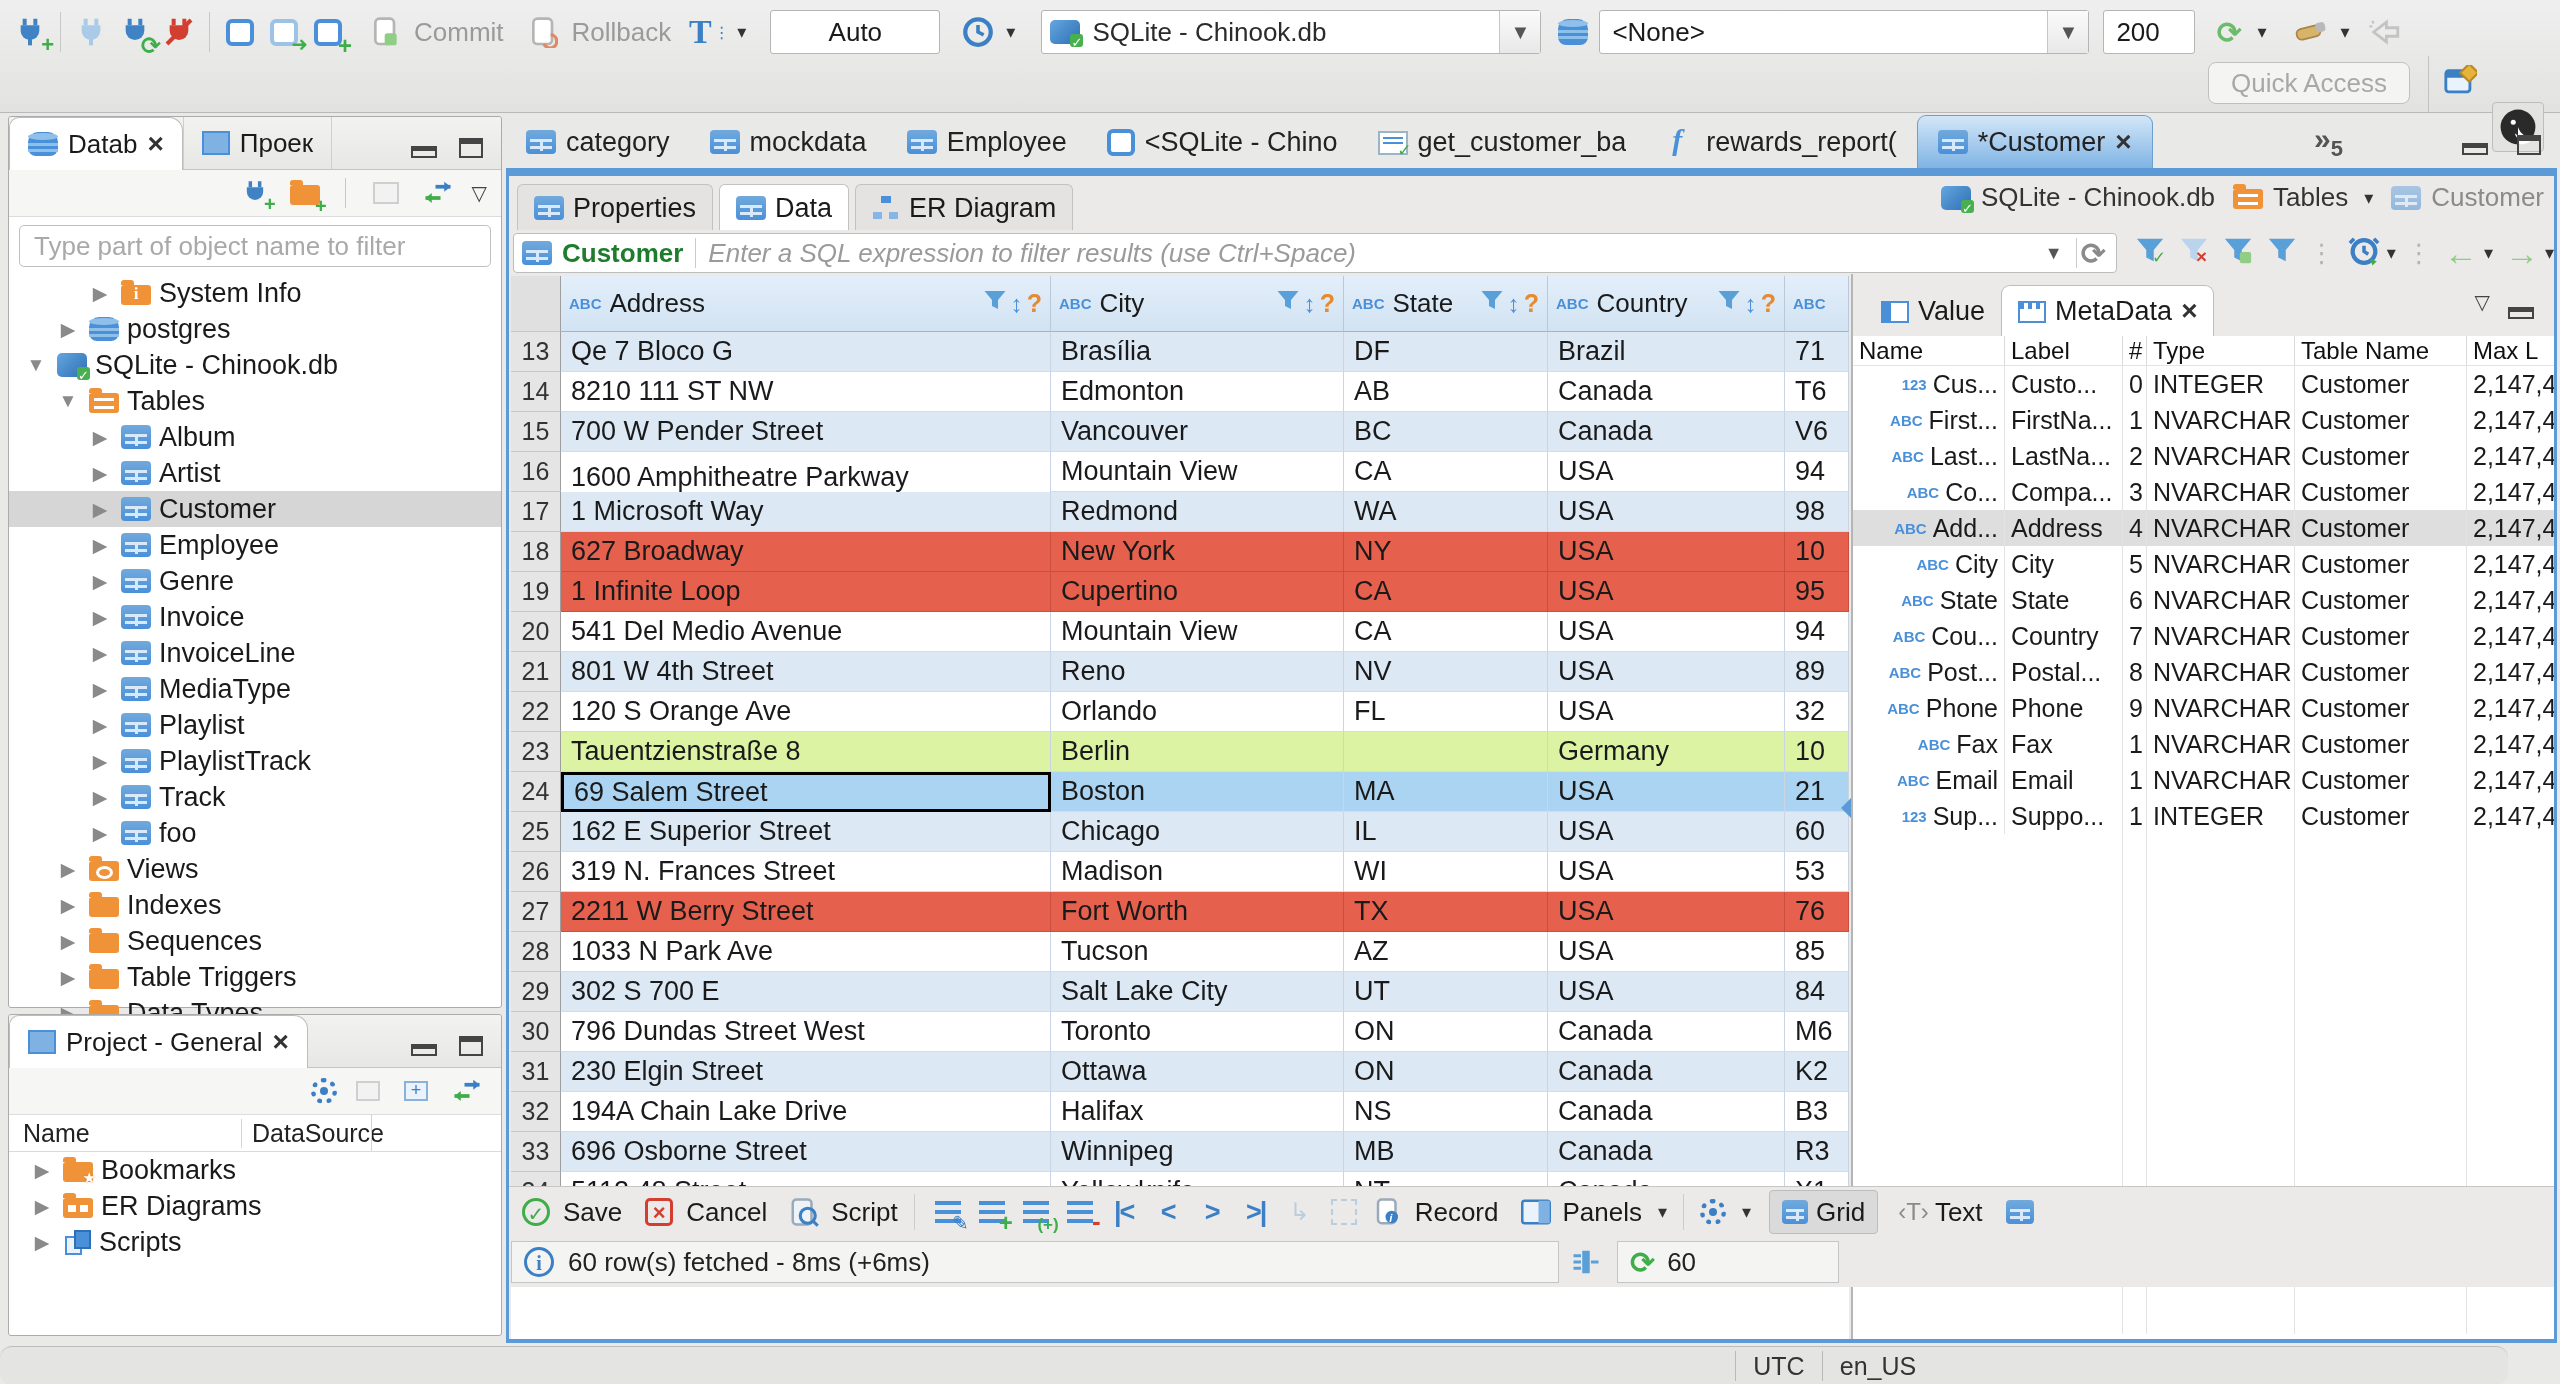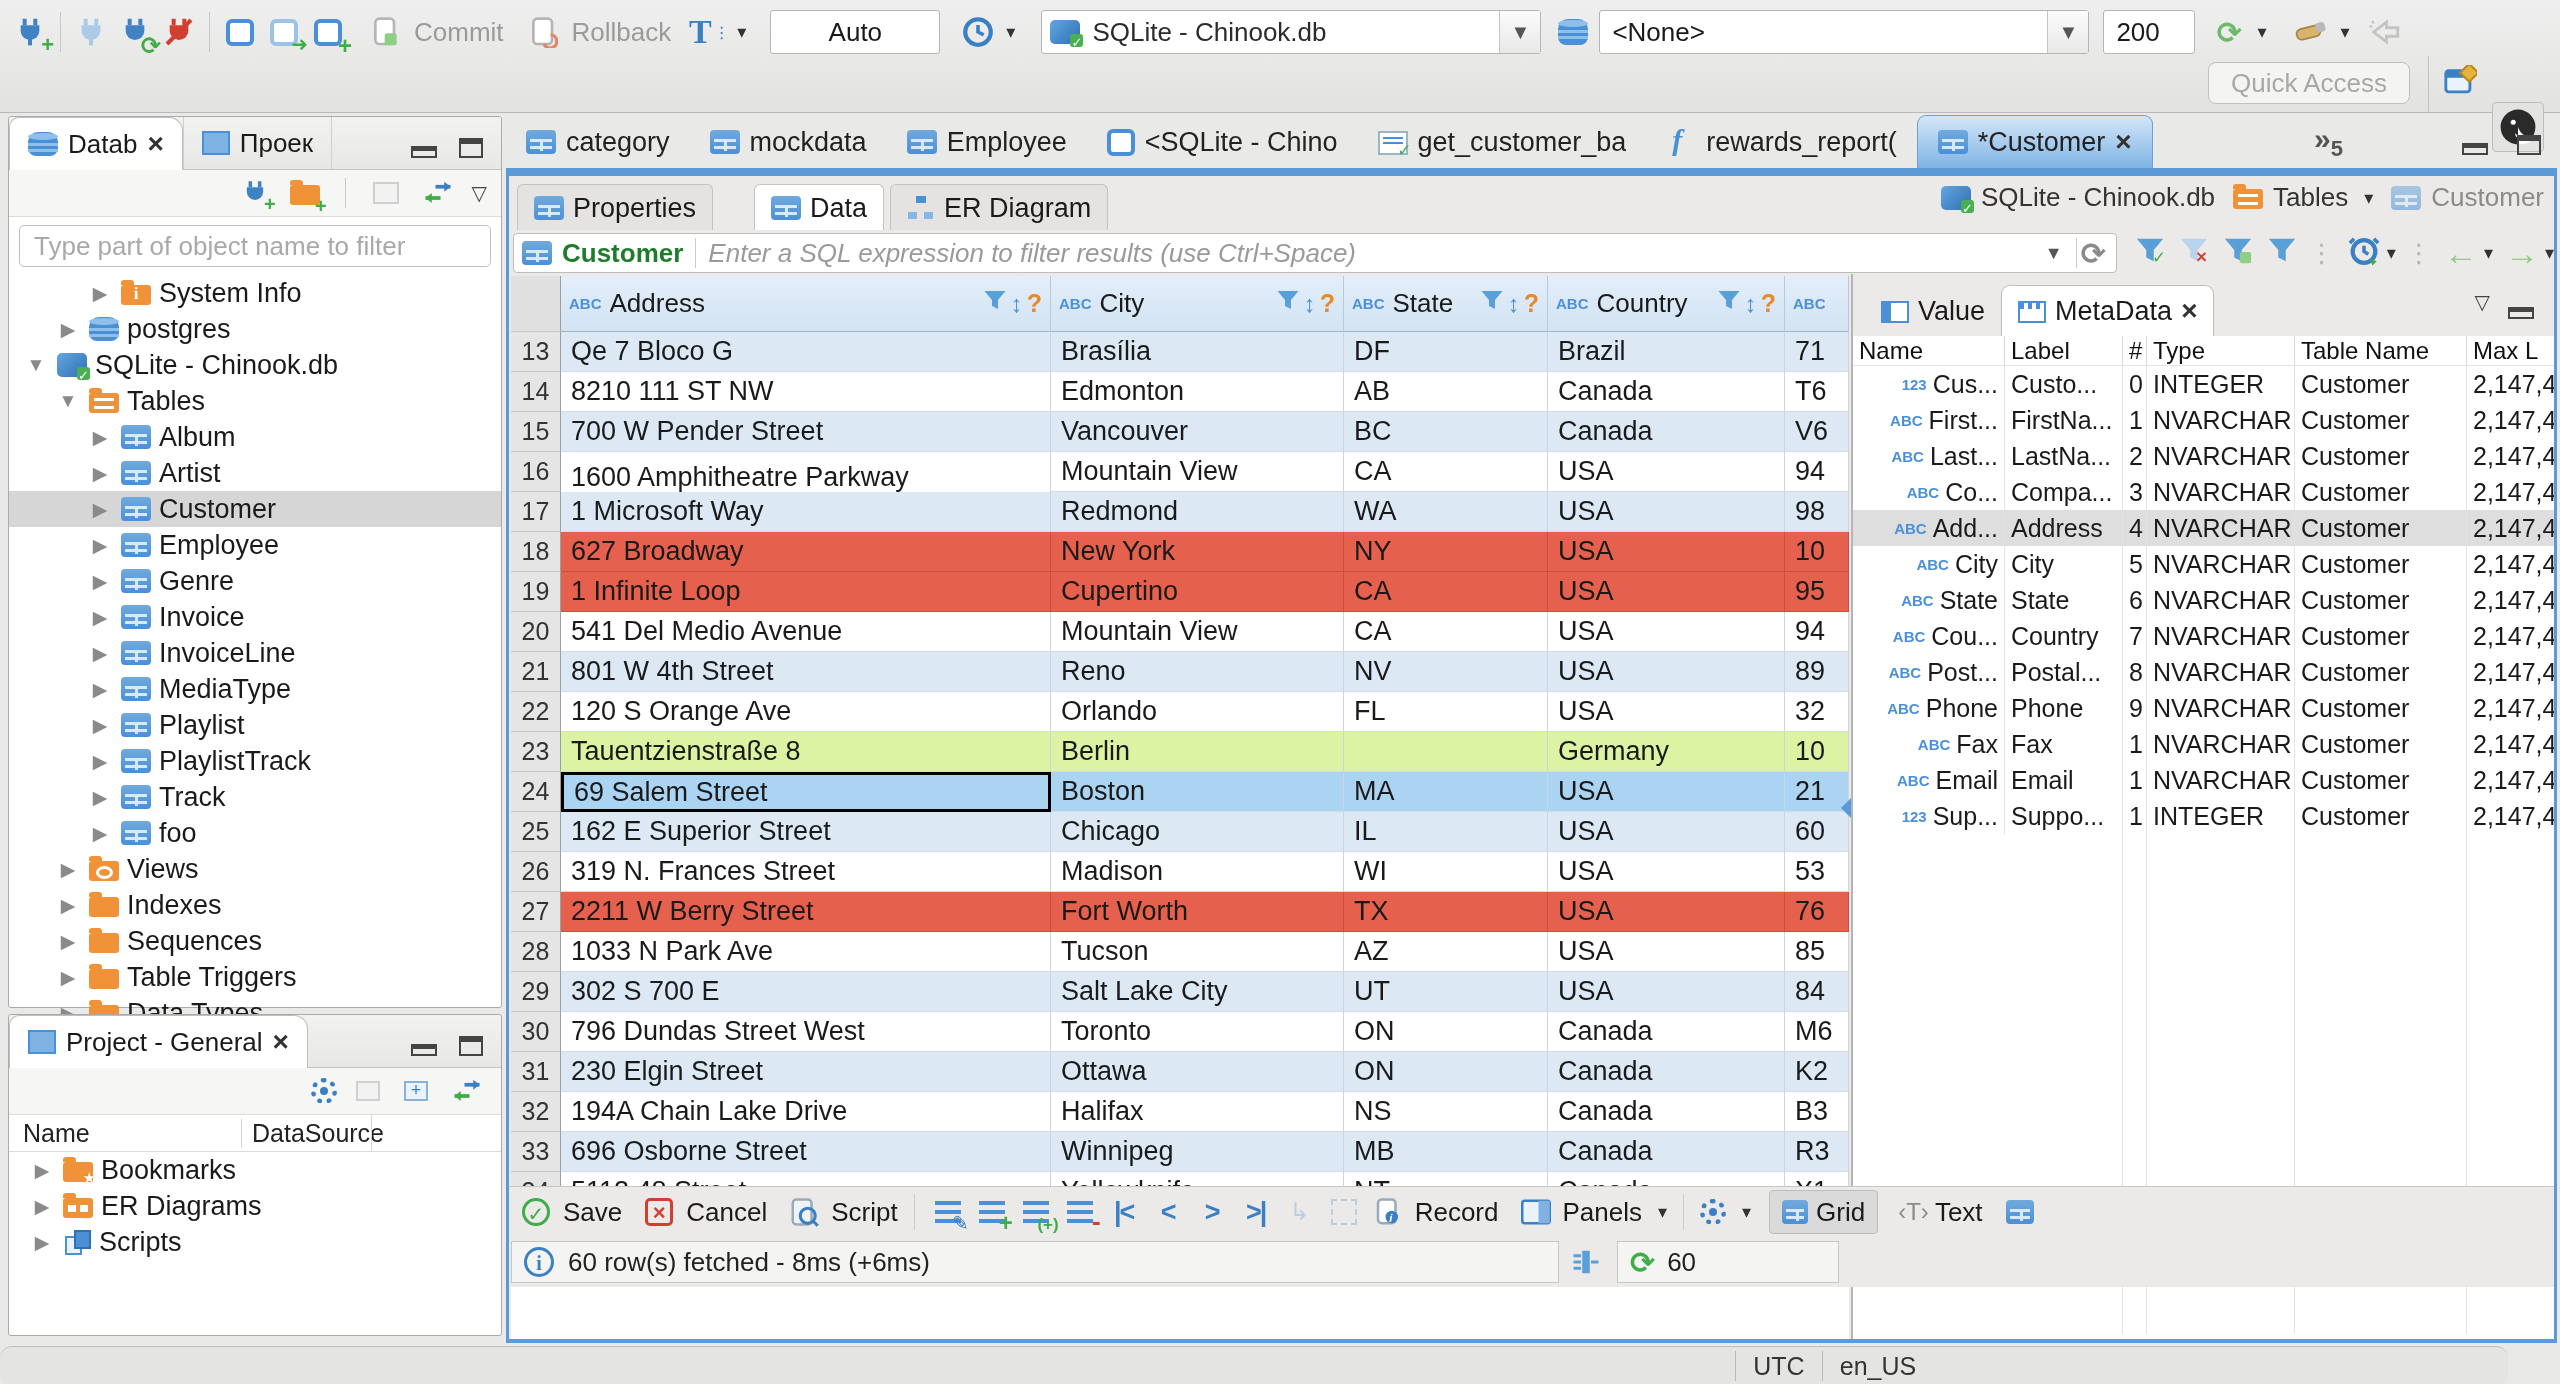--- a/index.html
+++ b/index.html
@@ -73,21 +73,21 @@
   .filterbox{background:#fff;border:1px solid #c0c0c0;border-radius:5px;color:#a9a9a9;display:flex;align-items:center;padding:0 14px;}
 
   
   #editor{left:506px;top:112px;width:2051px;height:1231px;}
   #edtabs{position:absolute;left:0;top:0;right:0;height:56px;display:flex;align-items:flex-end;}
   .edtab{display:flex;align-items:center;gap:10px;height:52px;padding:0 20px;font-size:27px;white-space:nowrap;color:#222;}
   .edtab.active{background:linear-gradient(#d3e6f8,#7fb4e4);border:1px solid #6b9fd0;border-bottom:none;border-radius:9px 9px 0 0;}
   #blueline{position:absolute;left:0;top:56px;right:0;height:8px;background:#5b9ad6;}
   #edbody{position:absolute;left:0;top:64px;right:0;bottom:0;background:#eceae9;border-left:3px solid #5b9ad6;border-right:3px solid #5b9ad6;border-bottom:4px solid #5b9ad6;box-sizing:border-box;}
   .subtab{display:flex;align-items:center;gap:9px;height:46px;padding:0 16px;border:1px solid #c2c2c2;border-bottom:none;border-radius:6px 6px 0 0;background:#e4e3e2;font-size:27px;white-space:nowrap;}
-  .subtab.active{background:#fff;margin-left:35px;}
+  .subtab.active{background:#fff;}
   #crumb{position:absolute;right:10px;top:6px;display:flex;align-items:center;gap:10px;font-size:26px;color:#333;}
   #filterrow{position:absolute;left:0;top:54px;right:0;height:46px;background:#eceae9;display:flex;align-items:center;}
   #filterfield{background:#fff;border:1px solid #bdbdbd;border-radius:4px;height:40px;display:flex;align-items:center;margin-left:4px;width:1626px;box-sizing:border-box;}
   .fsep{width:1px;height:30px;background:#ccc;margin:0 12px;}
   .funnel{flex:none;display:inline-block;}
 
   
   #grid{position:absolute;left:2px;top:100px;width:1338px;bottom:0;background:#fff;overflow:hidden;}
   .gh{position:absolute;top:0;height:56px;background:linear-gradient(#e3eefa,#d2e3f3);border-right:1px solid #b9c9da;border-bottom:1px solid #9fb4c8;box-sizing:border-box;display:flex;align-items:center;padding:0 8px;gap:8px;overflow:hidden;}
   .gh .hic{margin-left:auto;display:flex;align-items:center;gap:4px;flex:none;}

